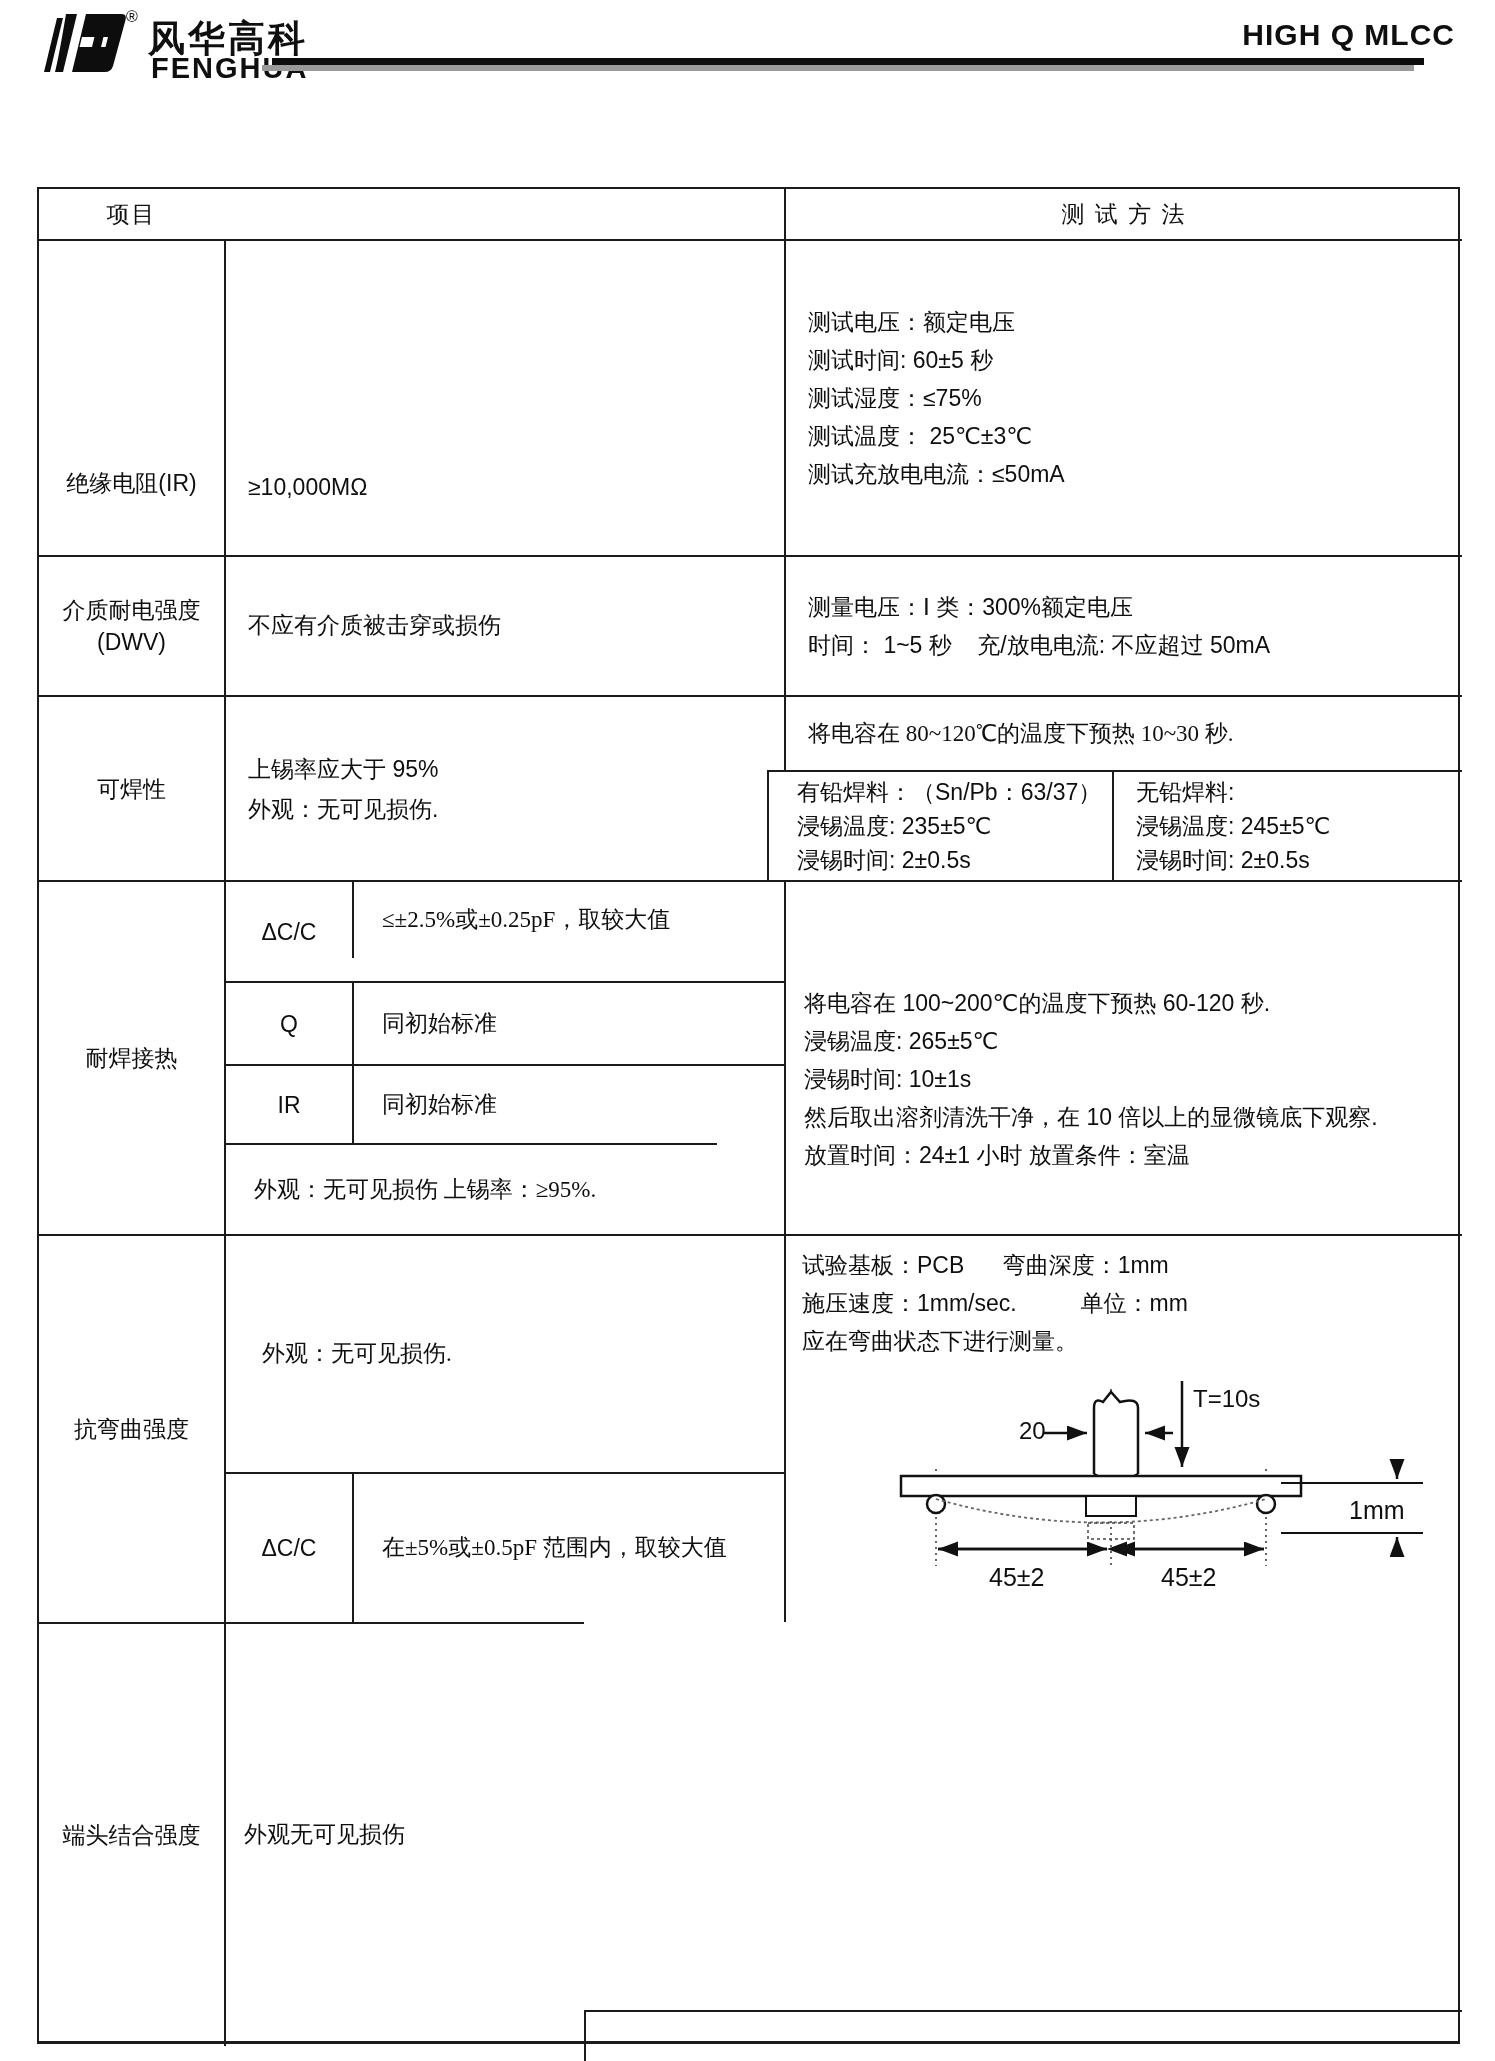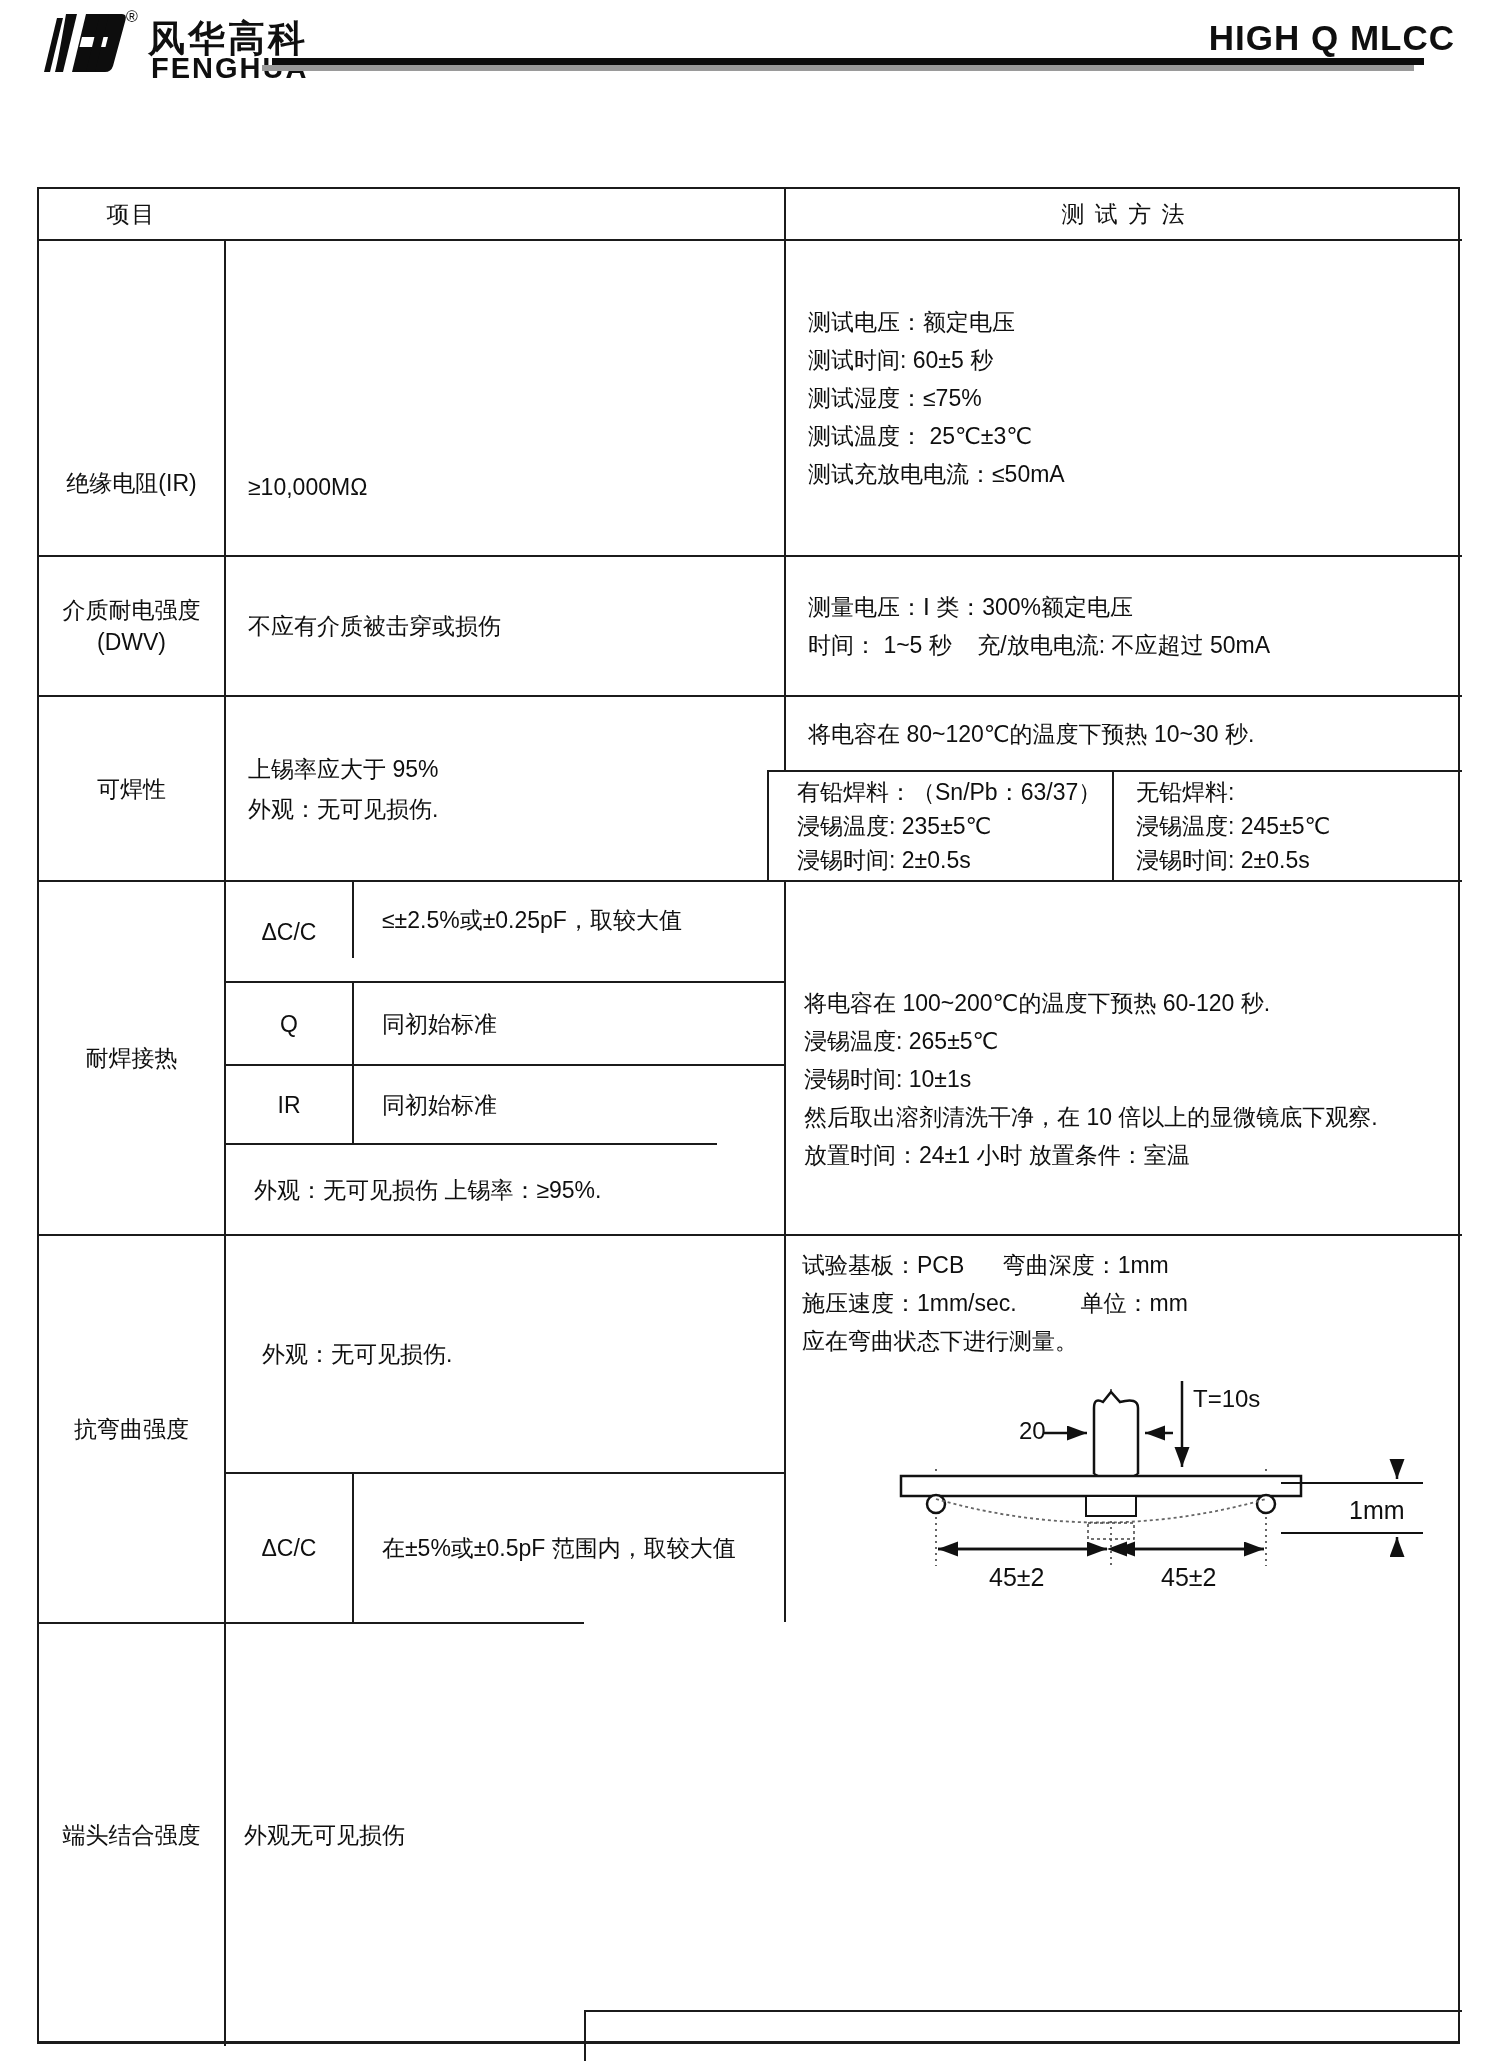--- a/index.html
+++ b/index.html
@@ -4,38 +4,38 @@
 <style>
   html,body{margin:0;padding:0;background:#ffffff;}
   .page{
     position:relative;width:1495px;height:2061px;background:#ffffff;overflow:hidden;
     font-family:"Liberation Sans","DejaVu Sans",sans-serif;color:#0f0f0f;
   }
   
   .brand-cn{position:absolute;left:148px;top:14px;font-size:37px;font-weight:bold;letter-spacing:3px;}
   .brand-en{position:absolute;left:151px;top:52px;font-size:29px;font-weight:bold;letter-spacing:2px;}
   .reg-mark{position:absolute;left:126px;top:8px;font-size:16px;}
-  .doc-title{position:absolute;right:40px;top:18px;font-size:35px;font-weight:bold;letter-spacing:1px;}
+  .doc-title{position:absolute;right:40px;top:18px;font-size:30px;font-weight:bold;letter-spacing:1px;}
   .rule-black{position:absolute;left:272px;top:58px;width:1152px;height:7px;background:#0d0d0d;}
   .rule-gray{position:absolute;left:262px;top:65px;width:1152px;height:6px;background:#9a9a9a;}
   .logo-mark{position:absolute;left:30px;top:8px;}
   
   .spec-table{
     position:absolute;left:37px;top:187px;width:1423px;height:1857px;
     border:2px solid #1b1b1b;border-bottom-width:3px;box-sizing:border-box;
   }
   .cell{
     position:absolute;box-sizing:border-box;display:flex;
     border-top:2px solid #1b1b1b;border-left:2px solid #1b1b1b;
     font-size:23px;line-height:32px;
   }
   .no-bt{border-top:none;}
   .no-bl{border-left:none;}
   .center{align-items:center;justify-content:center;text-align:center;}
-  .vcenter{align-items:center;}
+  .vcenter{align-items:center;font-family:Liberation Serif, serif;}
   .bottom{align-items:flex-end;}
   .col{flex-direction:column;justify-content:center;}
   .lines div{white-space:pre-wrap;}
   .lh38 div{line-height:38px;}
   .lh40 div{line-height:40px;}
   .lh34 div{line-height:34px;}
   .pl18{padding-left:18px;}
   .pl22{padding-left:22px;}
   .pl28{padding-left:28px;}
   .pl36{padding-left:36px;}

